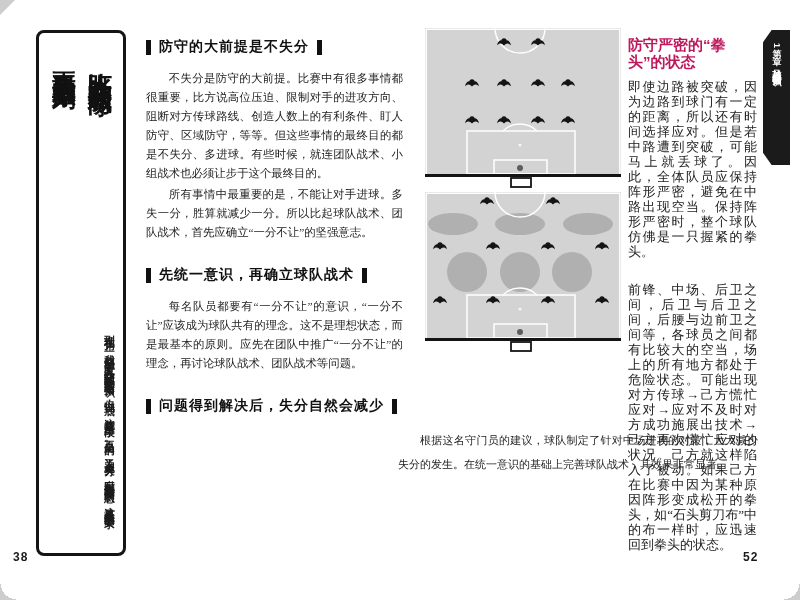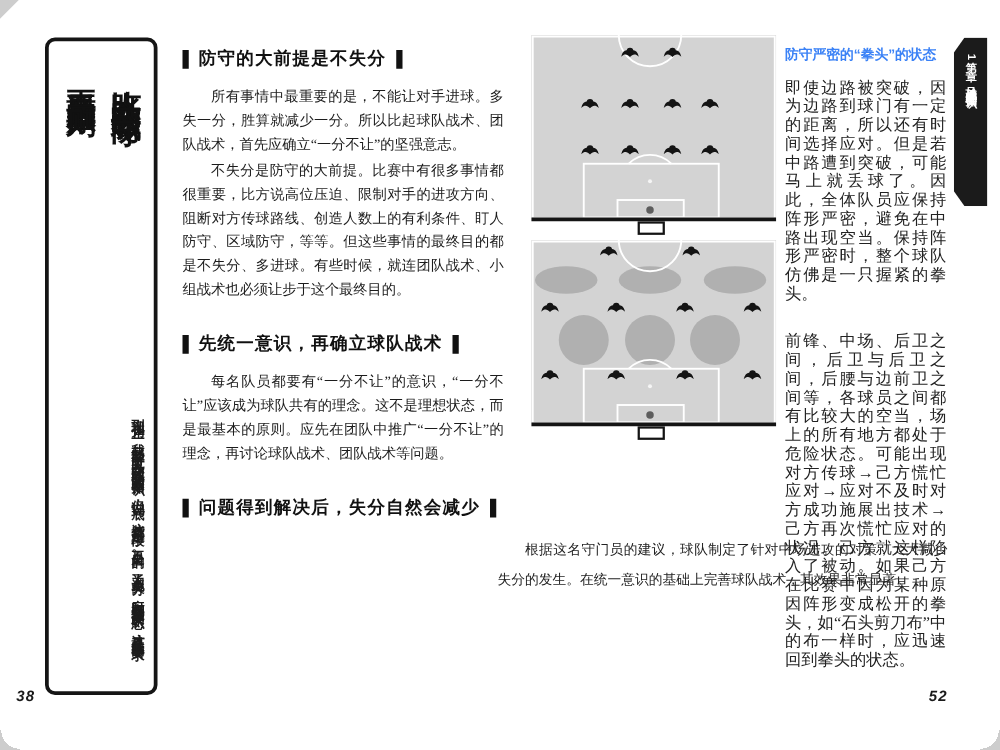--- a/index.html
+++ b/index.html
@@ -30,39 +30,39 @@
   .content-col { position:absolute; left:146px; top:30px; width:257px; }
   .sec-head { display:flex; align-items:center; gap:8px;
               font-size:14px; font-weight:700; letter-spacing:1px; color:#111;
               margin:8px 0 13px 0; }
   .sec-head::before, .sec-head::after { content:""; display:inline-block;
               width:5px; height:15px; background:#111; flex:0 0 auto; }
   .sec-head.gap-top { margin-top:24px; }
   .body-p { font-family:"Liberation Serif", serif; font-size:11.4px; line-height:19px;
             text-align:justify; text-indent:2em; color:#1c1c1c; margin-bottom:2px; }
 
-  .pagenum { position:absolute; top:550px; font-size:12px; font-weight:700; letter-spacing:1px;font-style:italic; }
+  .pagenum { position:absolute; top:550px; font-size:12px; font-weight:700; letter-spacing:1px; }
   .pagenum-left { left:13px; }
   .pagenum-right { left:743px; }
 
   
   .diagram { position:absolute; left:425px; }
   .diagram-1 { top:28px; }
   .diagram-2 { top:192px; }
   .turf { fill:#d3d3d3; }
   .lines path, .lines rect, .lines circle { fill:none; stroke:#fff; stroke-width:1.5; }
   .gap { fill:#b0b0b0; }
   .spot { fill:#f5f5f5; }
   .goal-line { fill:#141414; }
   .goal { fill:#fff; stroke:#141414; stroke-width:1.8; }
   .gk { fill:#5d5d5d; }
   #player-shape path, #player-shape circle { fill:#141414; }
 
   .right-col { position:absolute; left:628px; top:36px; width:129px; }
-  .col-head { font-size:11px; font-weight:700; line-height:17px; color:#3b82f6; margin-bottom:9px; }
+  .col-head { font-size:15px; font-weight:700; line-height:17px; color:#be185d; margin-bottom:9px; }
   .col-body { font-family:"Liberation Serif", serif; font-size:13px; line-height:15px;
               text-align:justify; color:#222; margin-bottom:23px; }
 
   .caption { position:absolute; left:398px; top:428px; width:360px;
              font-family:Liberation Serif, serif; font-size:11px; line-height:24px;
              text-align:justify; text-indent:2em; color:#222; }
 
   .chapter-tab { position:absolute; left:763px; top:30px; width:27px; height:135px;
                  background:#1b1b1b; color:#fff;
                  clip-path:polygon(32% 0, 100% 0, 100% 100%, 32% 100%, 0 91%, 0 9%);
@@ -91,22 +91,22 @@
   <aside class="sidebar-box">
     <h1 class="v-title">
       <span class="v-line">比人盯人防守和区域防守</span>
       <span class="v-line">更重要的基本原则</span>
     </h1>
     <p class="v-intro">到现在为止，我们已经了解了人盯人防守和区域防守的基本知识。但说到底，这些都只是手段，不是目的。为了避免失分，应时刻保持紧凑的状态。这才是最基本的要求。</p>
   </aside>
 
   <div class="content-col">
     <h2 class="sec-head">防守的大前提是不失分</h2>
+    <p class="body-p">不失分是防守的大前提。比赛中有很多事情都很重要，比方说高位压迫、限制对手的进攻方向、阻断对方传球路线、创造人数上的有利条件、盯人防守、区域防守，等等。但这些事情的最终目的都是不失分、多进球。有些时候，就连团队战术、小组战术也必须让步于这个最终目的。</p>
     <p class="body-p">所有事情中最重要的是，不能让对手进球。多失一分，胜算就减少一分。所以比起球队战术、团队战术，首先应确立“一分不让”的坚强意志。</p>
-    <p class="body-p">不失分是防守的大前提。比赛中有很多事情都很重要，比方说高位压迫、限制对手的进攻方向、阻断对方传球路线、创造人数上的有利条件、盯人防守、区域防守，等等。但这些事情的最终目的都是不失分、多进球。有些时候，就连团队战术、小组战术也必须让步于这个最终目的。</p>
 
     <h2 class="sec-head gap-top">先统一意识，再确立球队战术</h2>
     <p class="body-p">每名队员都要有“一分不让”的意识，“一分不让”应该成为球队共有的理念。这不是理想状态，而是最基本的原则。应先在团队中推广“一分不让”的理念，再讨论球队战术、团队战术等问题。</p>
 
     <h2 class="sec-head gap-top">问题得到解决后，失分自然会减少</h2>
   </div>
 
   <div class="pagenum pagenum-left">38</div>
 
   <svg class="diagram diagram-1" width="196" height="161" viewBox="0 0 196 161">

